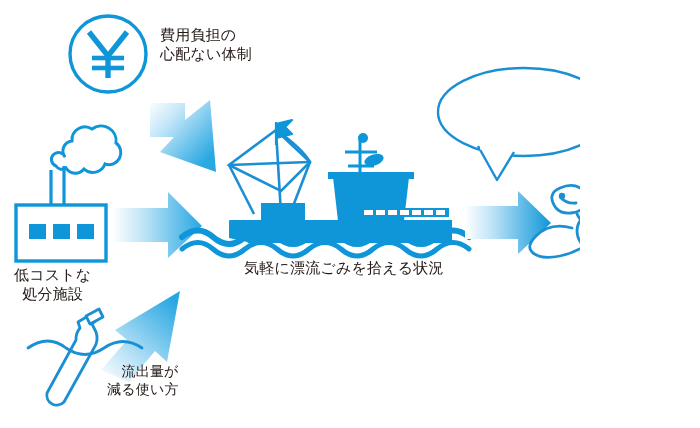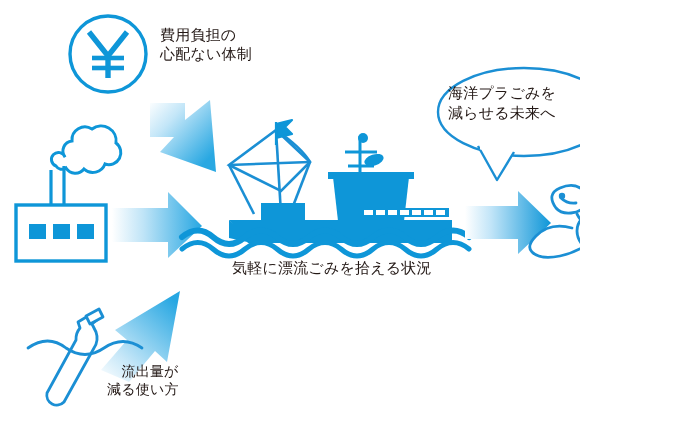--- a/index.html
+++ b/index.html
@@ -43,21 +43,21 @@
     font-size: 15px;
     text-align: center;
   }
   .label-bottle {
     left: 107px;
     top: 363px;
     font-size: 14px;
     text-align: right;
   }
   .label-ship {
-    left: 232px;
+    left: 244px;
     top: 259px;
     font-size: 15px;
   }
   .label-bubble {
     left: 448px;
     top: 84px;
     font-size: 15px;
     line-height: 1.3;
   }
 </style>
@@ -216,22 +216,22 @@
 
       <path d="M604 256 q26 4 50 20 q14 10 10 16 q-6 8 -28 0 q-22 -8 -36 -22 q-8 -8 4 -14 Z" fill="#dff0fb"></path>
 
       <path d="M626 288 q24 6 44 4 q12 -2 8 6 q-4 8 -26 6 q-20 -2 -30 -10 Z"></path>
     </g>
   </svg>
 
   <div class="label label-fee">費用負担の
 心配ない体制</div>
 
+  <div class="label label-facility">低コストな
+処分施設</div>
 
   <div class="label label-bottle">流出量が
 減る使い方</div>
 
   <div class="label label-ship">気軽に漂流ごみを拾える状況</div>
 
-  <div class="label label-bubble">海洋プラごみを
-減らせる未来へ</div>
 
 </div>
 
 </body></html>

